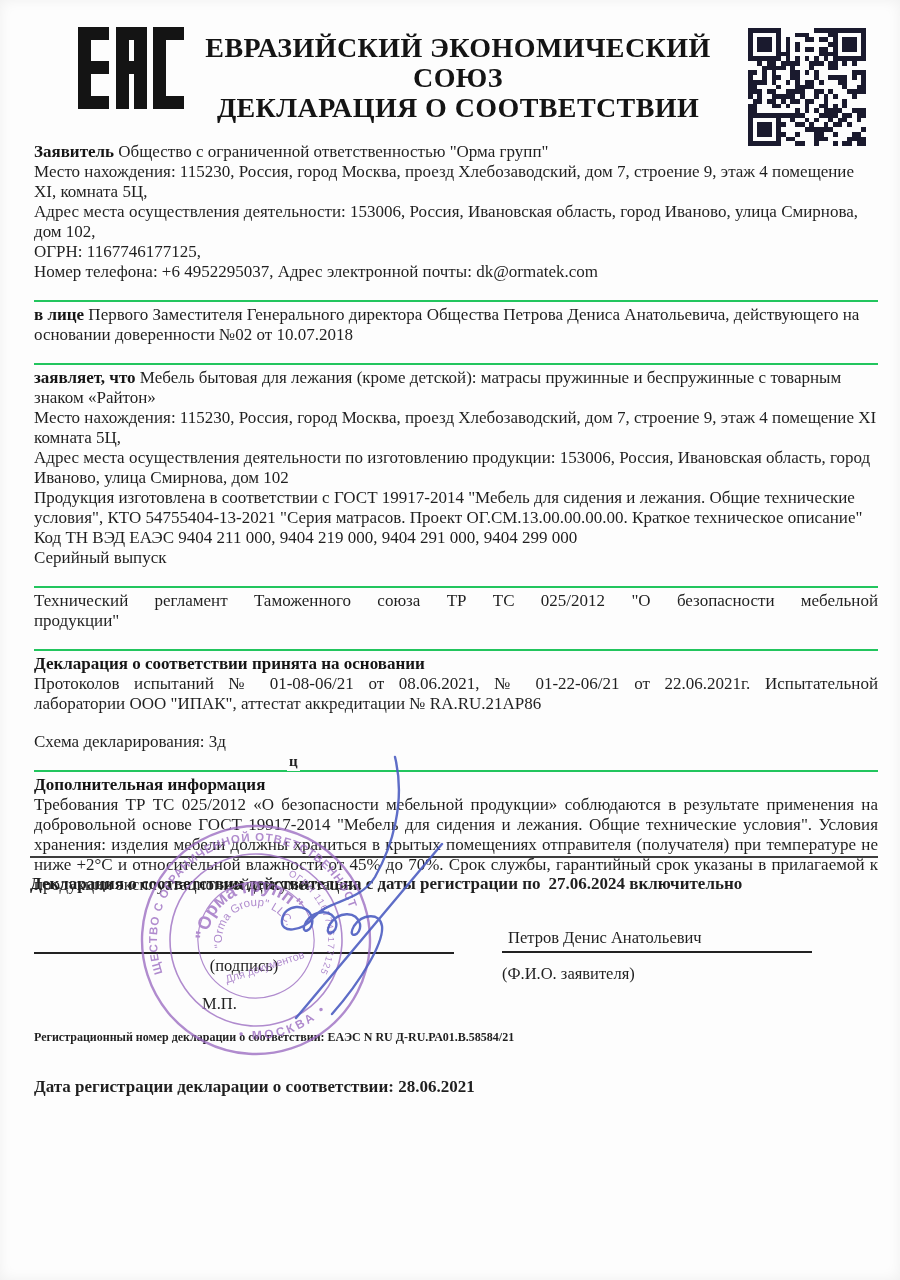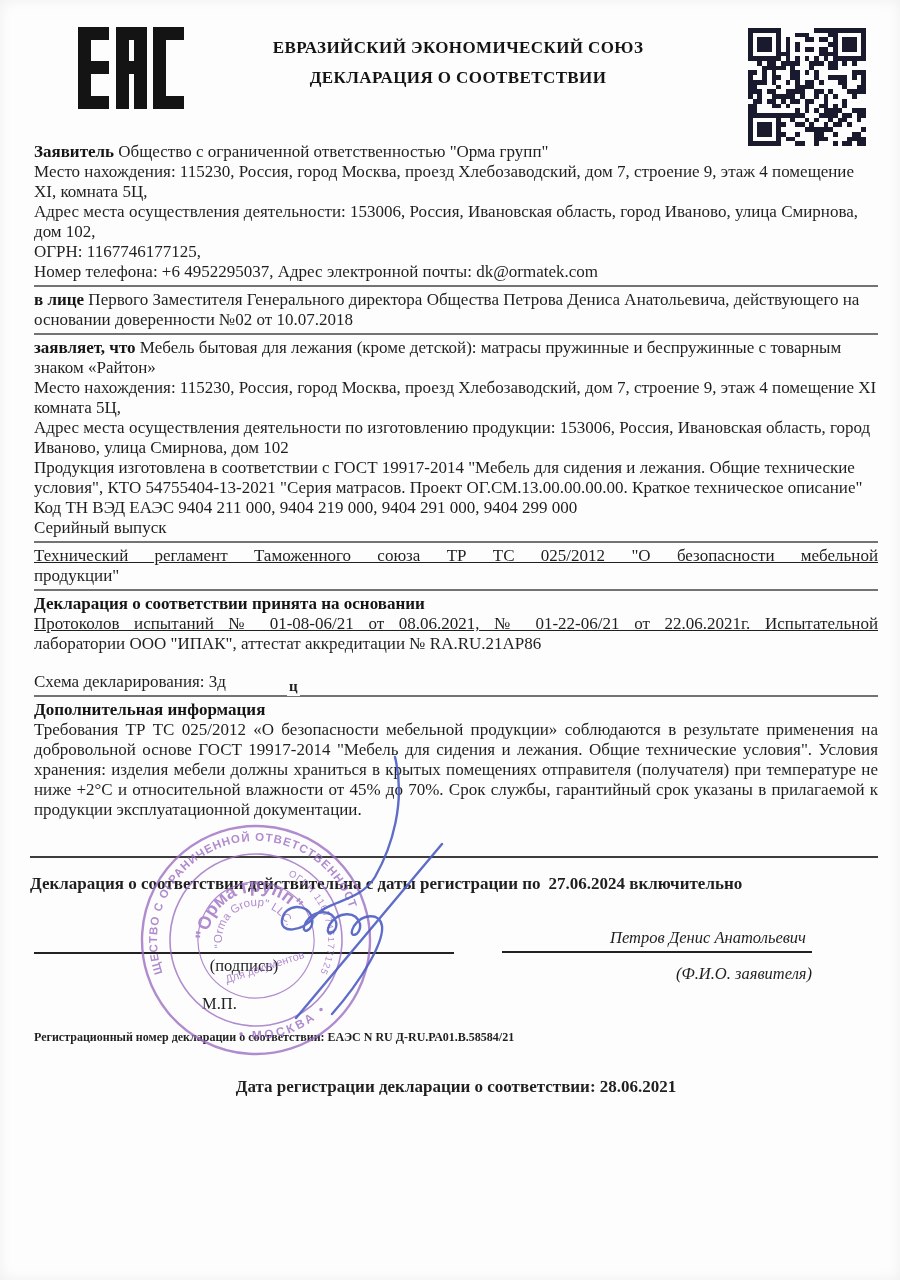--- a/index.html
+++ b/index.html
@@ -2,47 +2,47 @@
 <html><head>
 <meta charset="utf-8">
 <style>
   html,body{margin:0;padding:0;background:#ffffff;}
   .page{position:relative;width:900px;height:1280px;background:#fdfdfd;overflow:hidden;
         font-family:"Liberation Serif", serif;color:#1f1f1f;
         box-shadow:inset 0 0 14px rgba(0,0,0,0.06);}
   
   .eac-logo{position:absolute;left:78px;top:27px;width:106px;height:82px;}
   .header-title{position:absolute;left:178px;top:33px;width:560px;text-align:center;
-                font-weight:bold;font-size:17px;line-height:30px;letter-spacing:0.4px;color:#141414;}
+                font-weight:bold;font-size:28px;line-height:30px;letter-spacing:0.4px;color:#141414;}
   .qr{position:absolute;left:748px;top:28px;width:118px;height:118px;}
   
   .content{position:absolute;left:34px;top:142px;width:844px;font-size:17px;line-height:20px;}
   .sec{position:relative;}
-  .ruled{border-bottom:2px solid #737373;padding-bottom:3px;margin-bottom:3px;}
+  .ruled{border-bottom:2px solid #22c55e;padding-bottom:18px;margin-bottom:3px;}
   p{margin:0;}
   .para-justify{text-align:justify;}
-  .jline{text-align:justify;text-align-last:justify;text-decoration:underline;}
+  .jline{text-align:justify;text-align-last:justify;}
   b{color:#151515;}
   .gap{height:18px;}
   .stray{position:absolute;left:253px;bottom:-1px;font-size:15px;font-weight:bold;background:#fdfdfd;padding:0 2px;}
   
   .validity{position:absolute;left:30px;top:856px;width:848px;border-top:2px solid #3d3d3d;
             padding-top:16px;font-size:17px;font-weight:bold;}
   .validity .date{margin-left:8px;}
   .sig-row{position:absolute;left:34px;top:922px;width:844px;display:flex;font-size:16.5px;}
   .sig-left{width:420px;}
   .sig-line{height:0;border-bottom:2px solid #222;margin-top:30px;}
   .sig-caption{text-align:center;margin-top:2px;}
   .seal-caption{margin:18px 0 16px 168px;}
   .sig-spacer{flex:1;}
-  .sig-right{width:310px;margin-right:66px;text-align:right;font-style:italic;}
+  .sig-right{width:310px;margin-right:66px;text-align:left;}
   .sig-name{border-bottom:2px solid #222;padding:2px 6px 3px 6px;margin-top:4px;}
   .sig-caption2{margin-top:11px;}
   .reg-number{position:absolute;left:34px;top:1030px;width:844px;font-size:12px;font-weight:bold;}
-  .reg-date{position:absolute;left:34px;top:1077px;width:844px;font-size:17px;font-weight:bold;text-align:center;}
+  .reg-date{position:absolute;left:34px;top:1077px;width:844px;font-size:17px;font-weight:bold;}
   
   .stamp{position:absolute;left:136px;top:820px;width:240px;height:240px;opacity:0.78;}
   .stamp text{font-family:"Liberation Sans", sans-serif;}
   .signature-svg{position:absolute;left:210px;top:752px;width:268px;height:276px;}
 </style>
 </head>
 <body>
 
 <div class="page">
 

